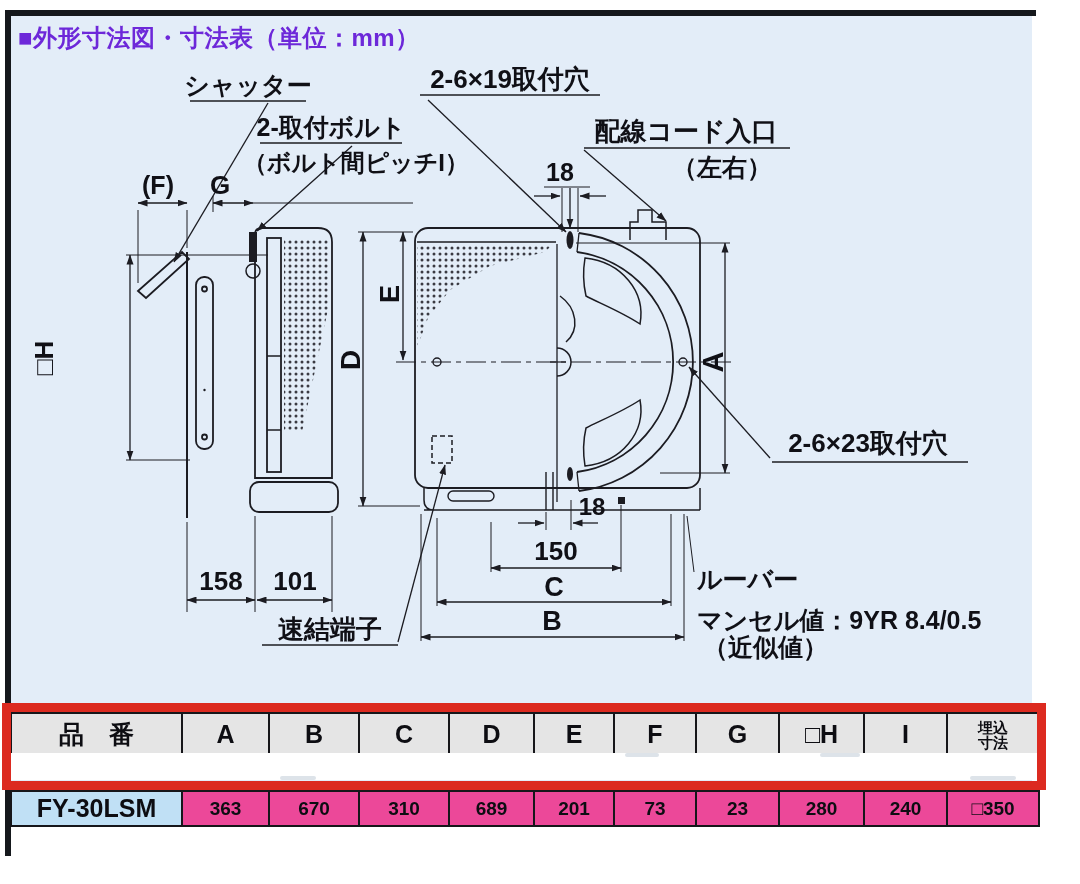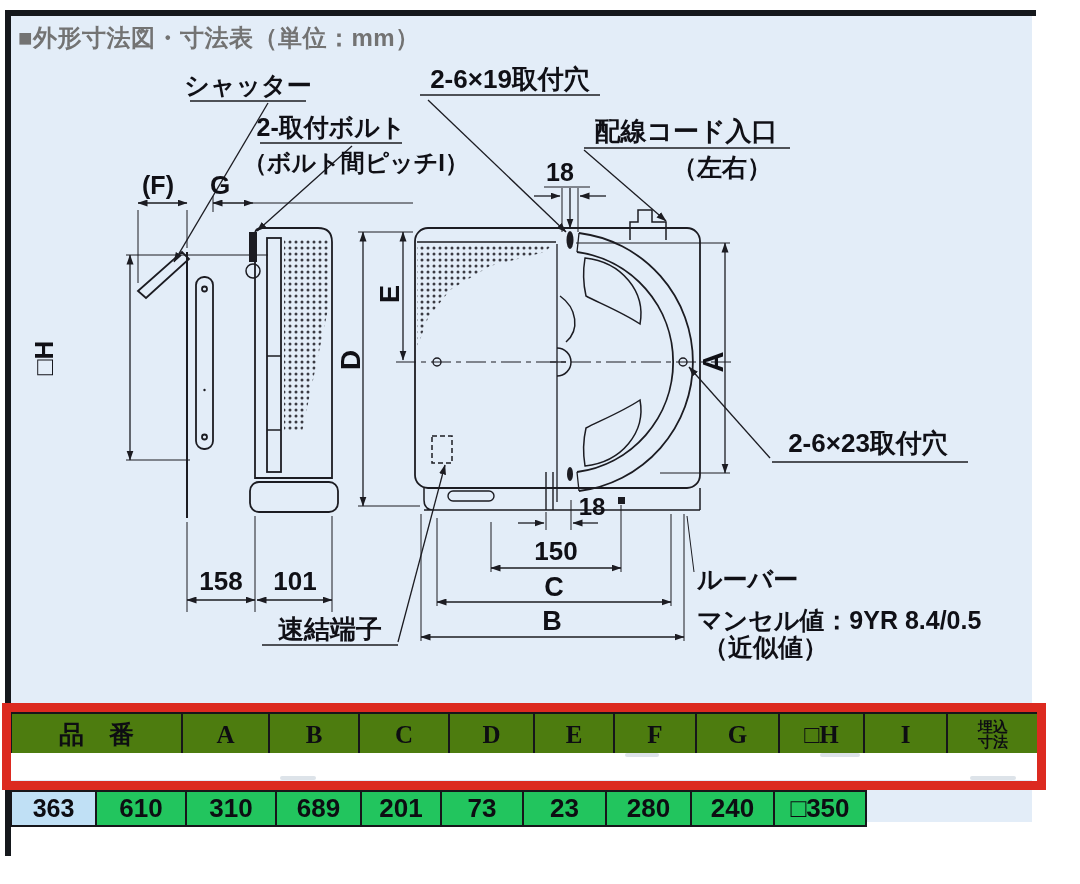--- a/index.html
+++ b/index.html
@@ -1,37 +1,37 @@
 <!DOCTYPE html>
 <html><head>
 <meta charset="utf-8">
 <style>
   html,body{margin:0;padding:0;background:#ffffff;}
   .page{position:relative;width:1080px;height:884px;background:#ffffff;overflow:hidden;
         font-family:"Liberation Sans","DejaVu Sans",sans-serif;}
   .frame-top{position:absolute;left:5px;top:10px;width:1031px;height:6px;background:#15181c;}
   .frame-left{position:absolute;left:5px;top:10px;width:6px;height:846px;background:#15181c;}
   .panel{position:absolute;left:11px;top:16px;width:1021px;height:806px;background:#e3edf8;}
-  .title{position:absolute;left:18px;top:22px;font-size:24px;font-weight:700;color:#737373;
+  .title{position:absolute;left:18px;top:22px;font-size:24px;font-weight:700;color:#6d28d9;
          letter-spacing:0.5px;white-space:nowrap;}
   svg.drawing{position:absolute;left:0;top:0;}
   svg text{fill:#101016;font-family:"Liberation Sans","DejaVu Sans",sans-serif;font-weight:600;}
 
   
   .tbl-row{position:absolute;left:10px;display:flex;}
   .cell{box-sizing:border-box;border-right:2px solid #16161a;display:flex;align-items:center;
         justify-content:center;color:#0d0d12;}
   .hdr{top:712px;height:41px;border-top:2px solid #16161a;border-bottom:2px solid #16161a;}
-  .hdr .cell{background:#4d7c0f;font-size:25px;font-weight:700;font-family:Liberation Serif, serif;}
+  .hdr .cell{background:#e5e5e5;font-size:25px;font-weight:700;}
   .hdr .cell:first-child{border-left:2px solid #16161a;}
   .embed-cell{flex-direction:column;font-size:15px !important;line-height:15px;font-weight:700;}
   .erased{top:753px;left:10px;position:absolute;width:1030px;height:27px;background:#ffffff;}
   .artifact{position:absolute;height:4px;background:#dde3e9;border-radius:2px;}
   .datarow{top:790px;height:33px;border-top:2px solid #16161a;border-bottom:2px solid #16161a;}
-  .datarow .cell{background:#22c55e;font-size:26px;font-weight:700;}
+  .datarow .cell{background:#ec4899;font-size:19px;font-weight:700;}
   .datarow .cell:first-child{background:#c0e0f5;border-left:2px solid #16161a;font-size:25px;}
   .redbox{position:absolute;left:2px;top:703px;width:1044px;height:87px;box-sizing:border-box;
           border:9px solid #dc2a20;background:transparent;}
   
   .w-model{width:173px;} .w-a{width:87px;} .w-b{width:90px;} .w-c{width:90px;}
   .w-d{width:85px;} .w-e{width:80px;} .w-f{width:82px;} .w-g{width:83px;}
   .w-h{width:85px;} .w-i{width:83px;} .w-emb{width:92px;text-align:center;}
 </style>
 </head>
 <body>
@@ -216,22 +216,23 @@
   </div>
 
   <div class="erased">
     <div class="artifact" style="left:615px;top:0;width:34px;"></div>
     <div class="artifact" style="left:810px;top:0;width:40px;"></div>
     <div class="artifact" style="left:270px;top:23px;width:36px;"></div>
     <div class="artifact" style="left:960px;top:23px;width:46px;"></div>
   </div>
 
   <div class="tbl-row datarow">
+    <div class="cell w-model">FY-30LSM</div>
     <div class="cell w-a">363</div>
-    <div class="cell w-b">610</div>
+    <div class="cell w-b">670</div>
     <div class="cell w-c">310</div>
     <div class="cell w-d">689</div>
     <div class="cell w-e">201</div>
     <div class="cell w-f">73</div>
     <div class="cell w-g">23</div>
     <div class="cell w-h">280</div>
     <div class="cell w-i">240</div>
     <div class="cell w-emb">□350</div>
   </div>
 

